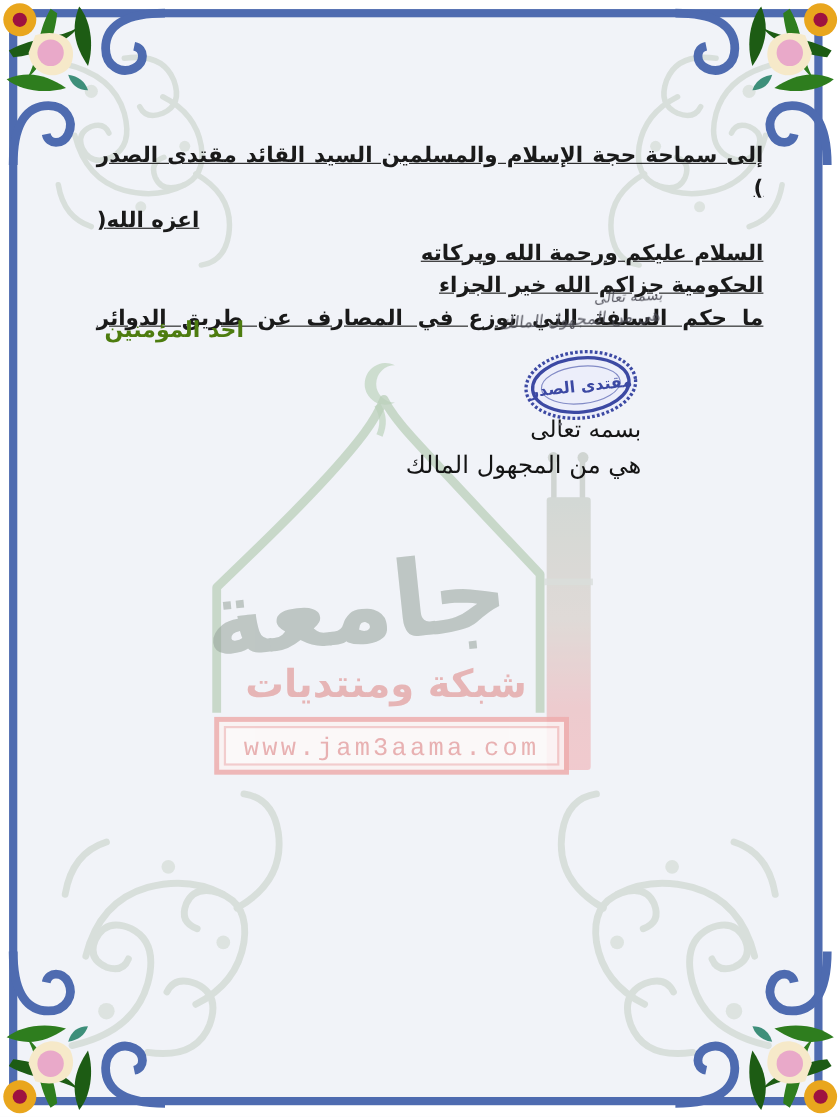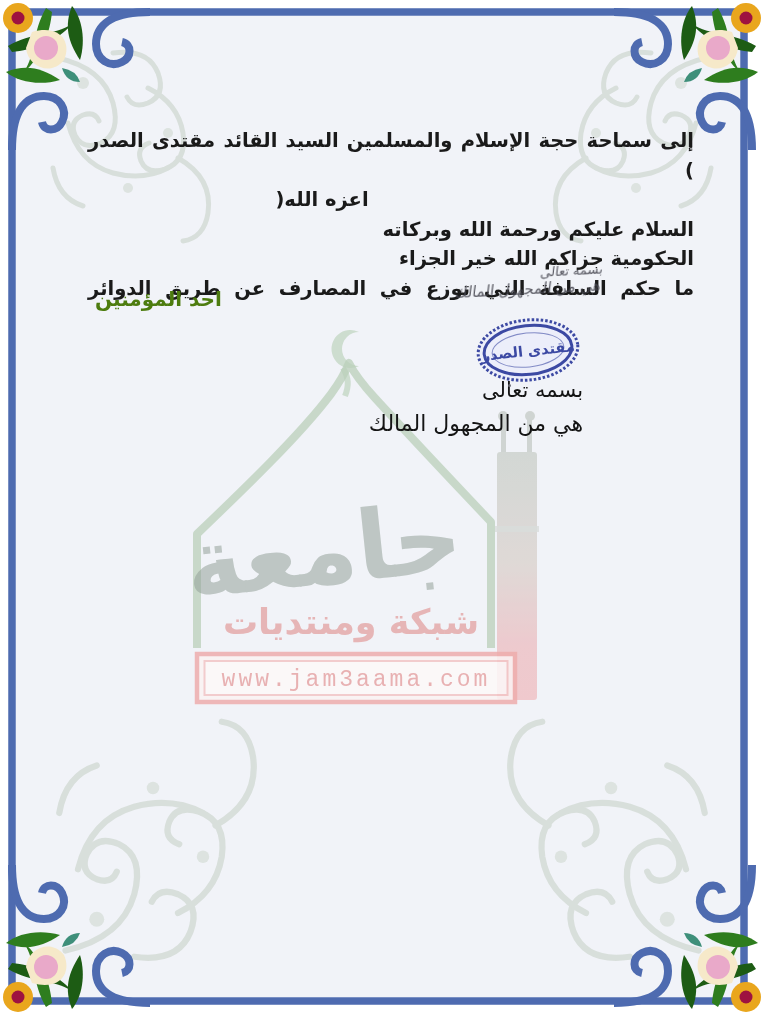--- a/index.html
+++ b/index.html
@@ -9,25 +9,25 @@
   }
   .frame-svg{position:absolute;left:0;top:0;width:764px;height:1015px;z-index:0;}
   
   .watermark{position:absolute;left:183px;top:316px;width:380px;height:402px;z-index:1;pointer-events:none;}
   
   .letter{
     position:absolute;left:88px;right:70px;top:126px;z-index:2;
     direction:rtl;color:#1a1a1a;
     font-weight:bold;font-size:19.5px;line-height:29.5px;
   }
-  .ln{min-height:29.5px;}
+  .ln{min-height:29.5px;text-decoration:underline;}
   .ln.justify{text-align:justify;text-align-last:justify;}
   .ln.indent-right{text-align:right;margin-left:0;padding-left:0;margin-right:0;}
   .ln.indent-right{padding-right:0;}
-  .ln.indent-right{margin-right:0;text-align:center;}
+  .ln.indent-right{margin-right:0;text-align:left;}
   .ln.indent-right{ margin-right:138px;}
   .ln.left{text-align:right;}
   .sender{
     position:absolute;left:95px;top:287px;z-index:2;direction:rtl;
     font-weight:bold;font-size:20px;color:#4d7c0f;
   }
   
   .handwriting{
     position:absolute;right:162px;top:267px;width:240px;z-index:2;
     direction:rtl;text-align:right;color:#45454f;opacity:.88;

